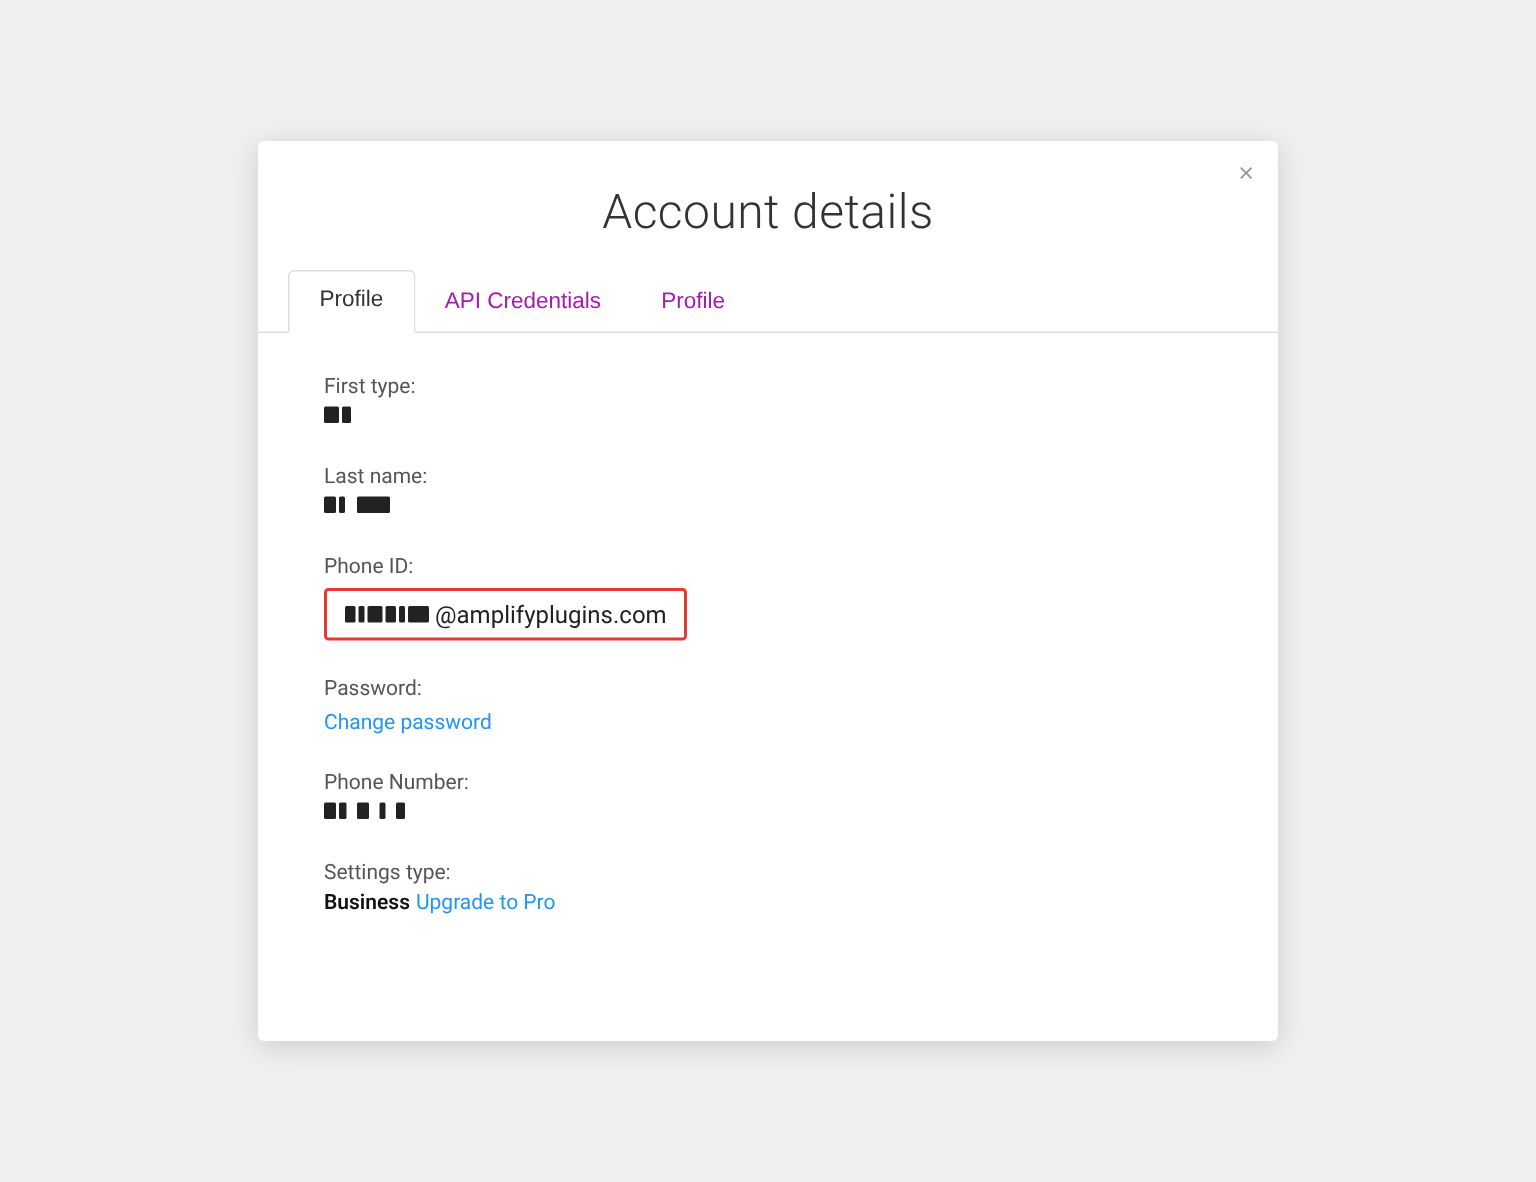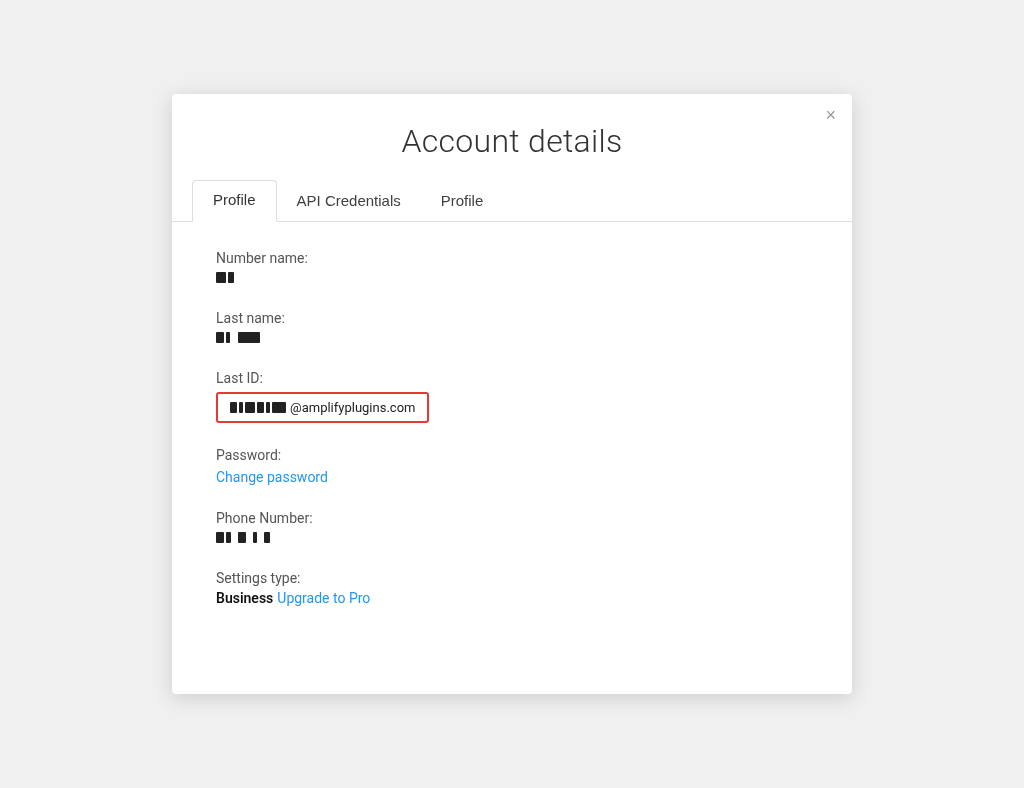--- a/index.html
+++ b/index.html
@@ -54,21 +54,21 @@
       border-bottom: 1px solid #ddd;
       padding: 0 20px;
     }
 
     .tab {
       padding: 10px 20px 12px;
       font-size: 15px;
       cursor: pointer;
       border: none;
       background: none;
-      color: #404040;
+      color: #a21caf;
       font-weight: 400;
       position: relative;
     }
 
     .tab.active {
       color: #333;
       border: 1px solid #ddd;
       border-bottom: 1px solid #fff;
       border-radius: 4px 4px 0 0;
       margin-bottom: -1px;
@@ -111,21 +111,21 @@
       display: inline-flex;
       align-items: center;
       border: 2px solid #e53935;
       border-radius: 3px;
       padding: 6px 12px;
       margin-top: 2px;
       gap: 4px;
     }
 
     .email-text {
-      font-size: 13px;
+      font-size: 16px;
       color: #222;
     }
 
     .link {
       color: #2196f3;
       cursor: pointer;
       font-size: 14px;
       text-decoration: none;
       display: inline-block;
       margin-top: 0;
@@ -154,21 +154,21 @@
 
   <div class="tabs">
     <button class="tab active">Profile</button>
     <button class="tab">API Credentials</button>
     <button class="tab">Profile</button>
   </div>
 
   <div class="tab-content">
 
     <div class="field-group">
-      <div class="field-label">Number name:</div>
+      <div class="field-label">First type:</div>
       <div class="field-value">
         <span class="field-value-redacted">
           <span class="redacted-block" style="width:10px;height:11px;"></span>
           <span class="redacted-block" style="width:6px;height:11px;"></span>
         </span>
       </div>
     </div>
 
     <div class="field-group">
       <div class="field-label">Last name:</div>
@@ -176,21 +176,21 @@
         <span class="field-value-redacted">
           <span class="redacted-block" style="width:8px;height:11px;"></span>
           <span class="redacted-block" style="width:4px;height:11px;"></span>
           <span style="display:inline-block;width:4px;"></span>
           <span class="redacted-block" style="width:22px;height:11px;"></span>
         </span>
       </div>
     </div>
 
     <div class="field-group">
-      <div class="field-label">Last ID:</div>
+      <div class="field-label">Phone ID:</div>
       <div class="email-box">
         <span class="field-value-redacted">
           <span class="redacted-block" style="width:7px;height:11px;"></span>
           <span class="redacted-block" style="width:4px;height:11px;"></span>
           <span class="redacted-block" style="width:10px;height:11px;"></span>
           <span class="redacted-block" style="width:7px;height:11px;"></span>
           <span class="redacted-block" style="width:4px;height:11px;"></span>
           <span class="redacted-block" style="width:14px;height:11px;"></span>
         </span>
         <span class="email-text">@amplifyplugins.com</span>

